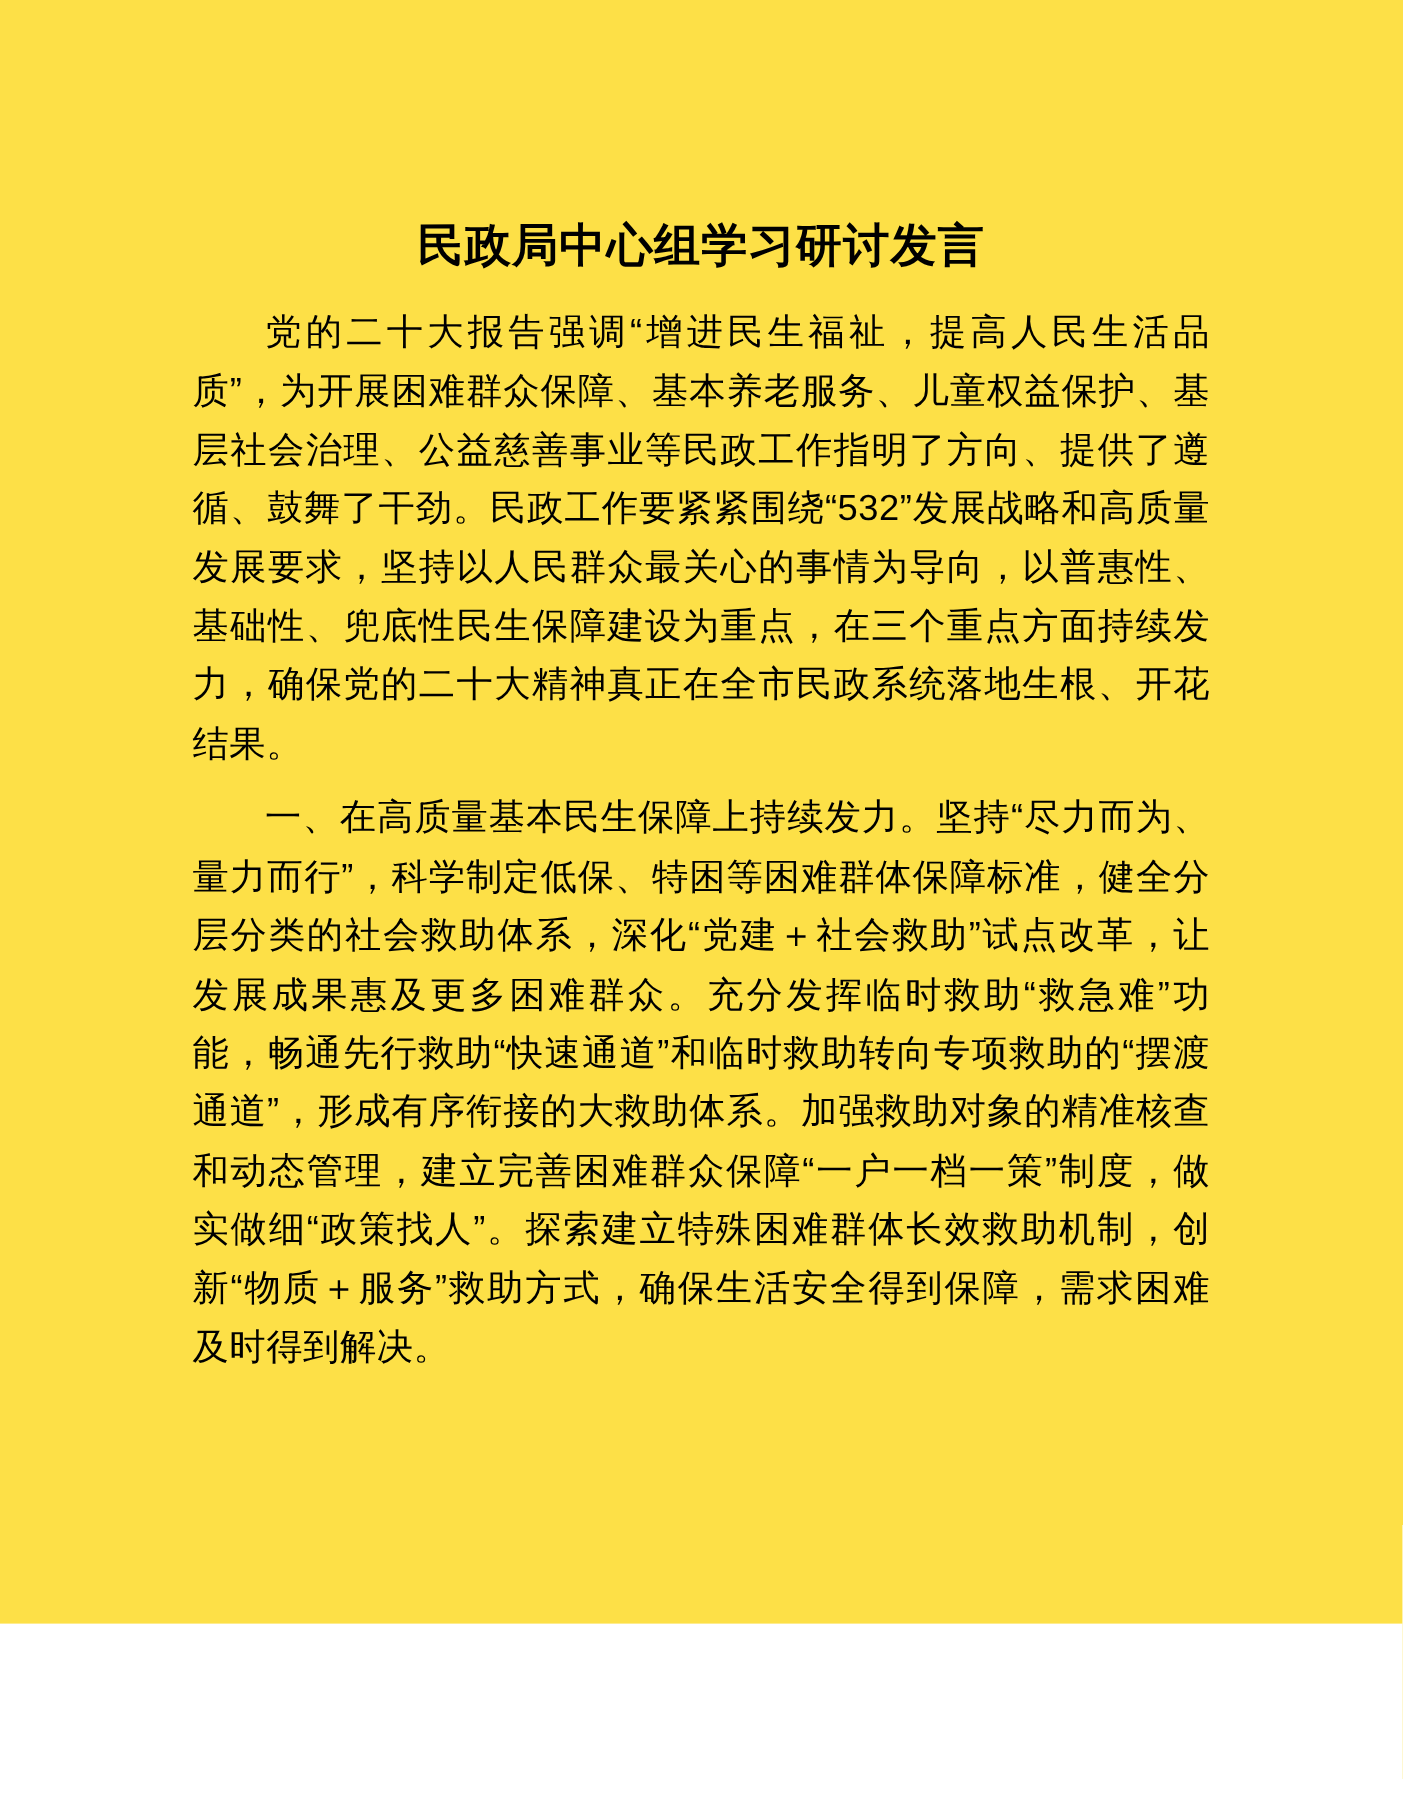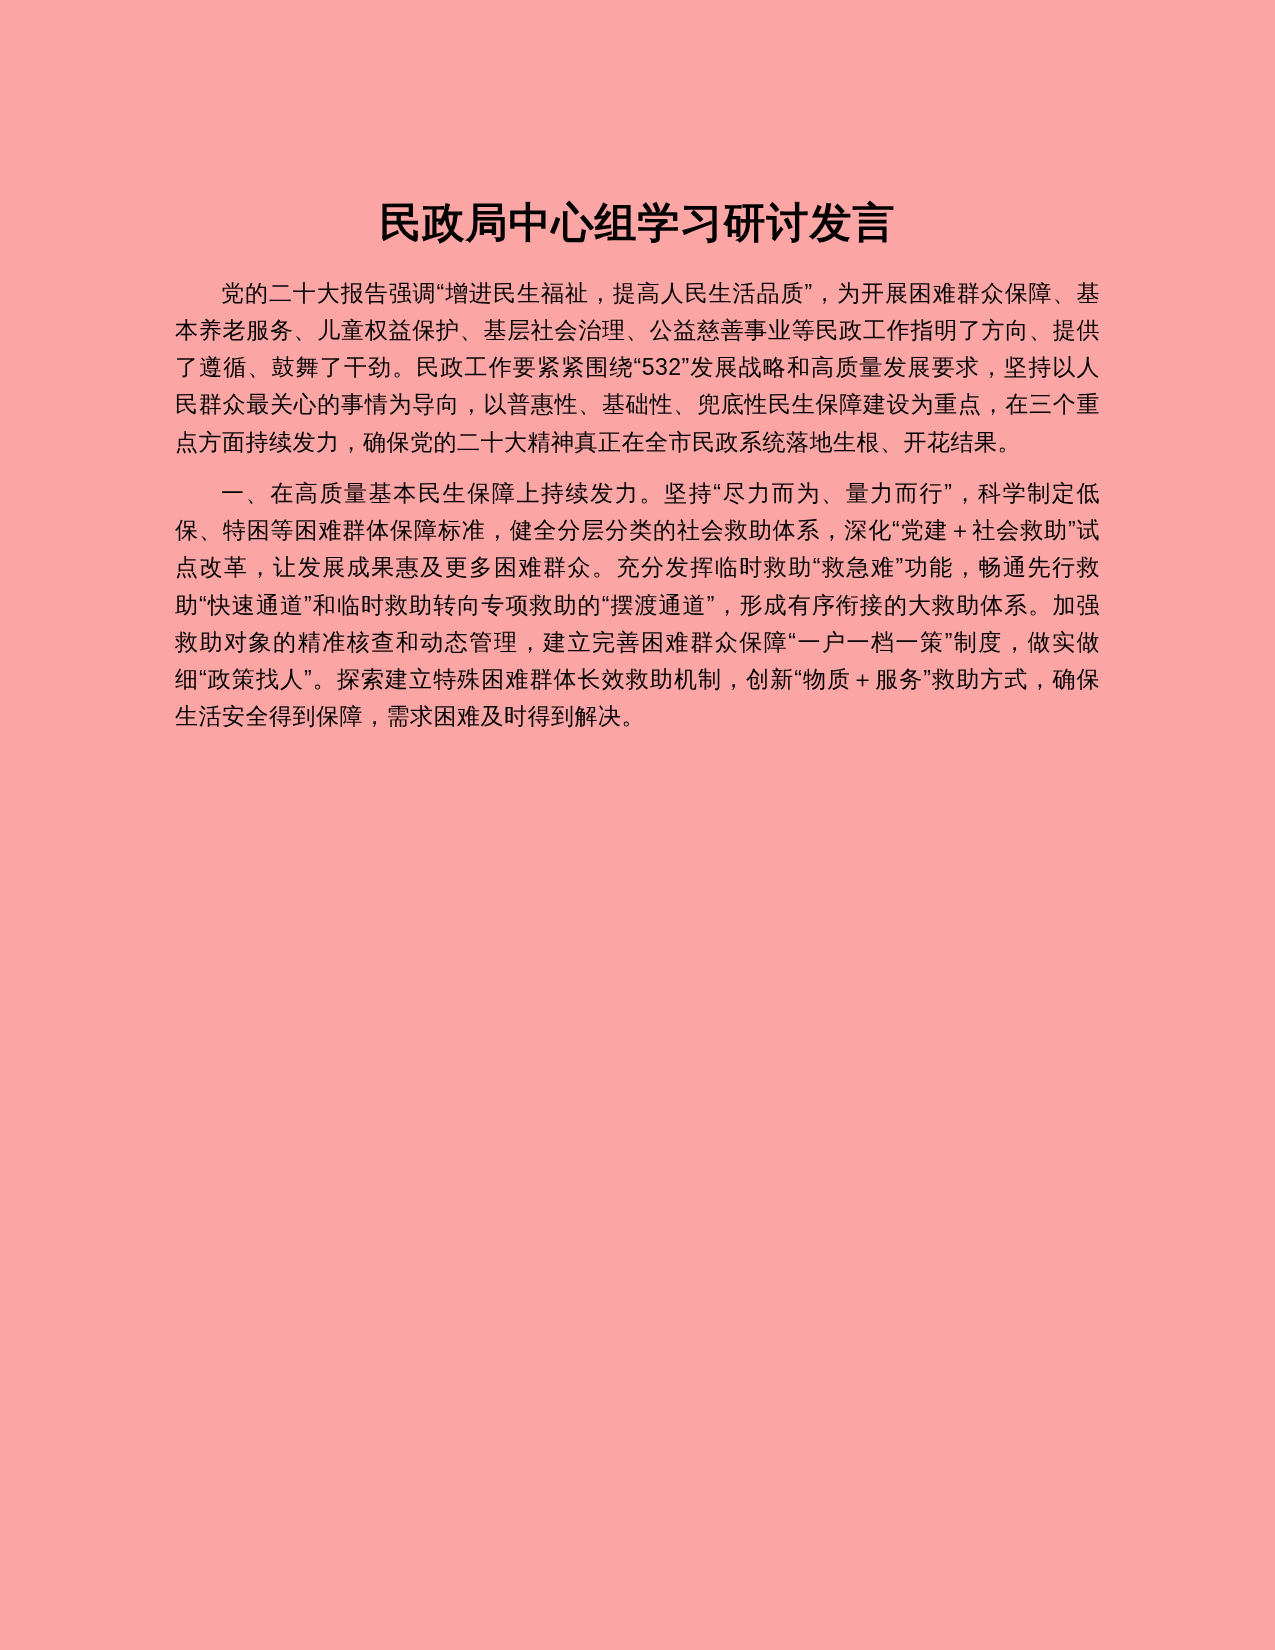--- a/index.html
+++ b/index.html
@@ -10,34 +10,34 @@
   body {
     width: 1275px;
     height: 1650px;
     font-family: "Liberation Sans", "DejaVu Sans", sans-serif;
     color: #000000;
     overflow: hidden;
   }
   .page {
     box-sizing: border-box;
     width: 1275px;
-    height: 1650px;
+    height: 1476px;
     padding: 196px 175px 0 175px;
-    background: #fca5a5;
+    background: #fde047;
   }
   .doc-title {
     font-size: 42px;
     font-weight: bold;
     text-align: center;
     letter-spacing: 1px;
     line-height: 1.3;
     margin: 0 0 24px 0;
   }
   .para {
-    font-size: 23px;
+    font-size: 33px;
     line-height: 1.62;
     text-align: justify;
     text-justify: inter-ideograph;
     margin: 0 0 14px 0;
     text-indent: 2em;
     letter-spacing: 0.5px;
     word-break: break-all;
   }
 </style>
 </head>

